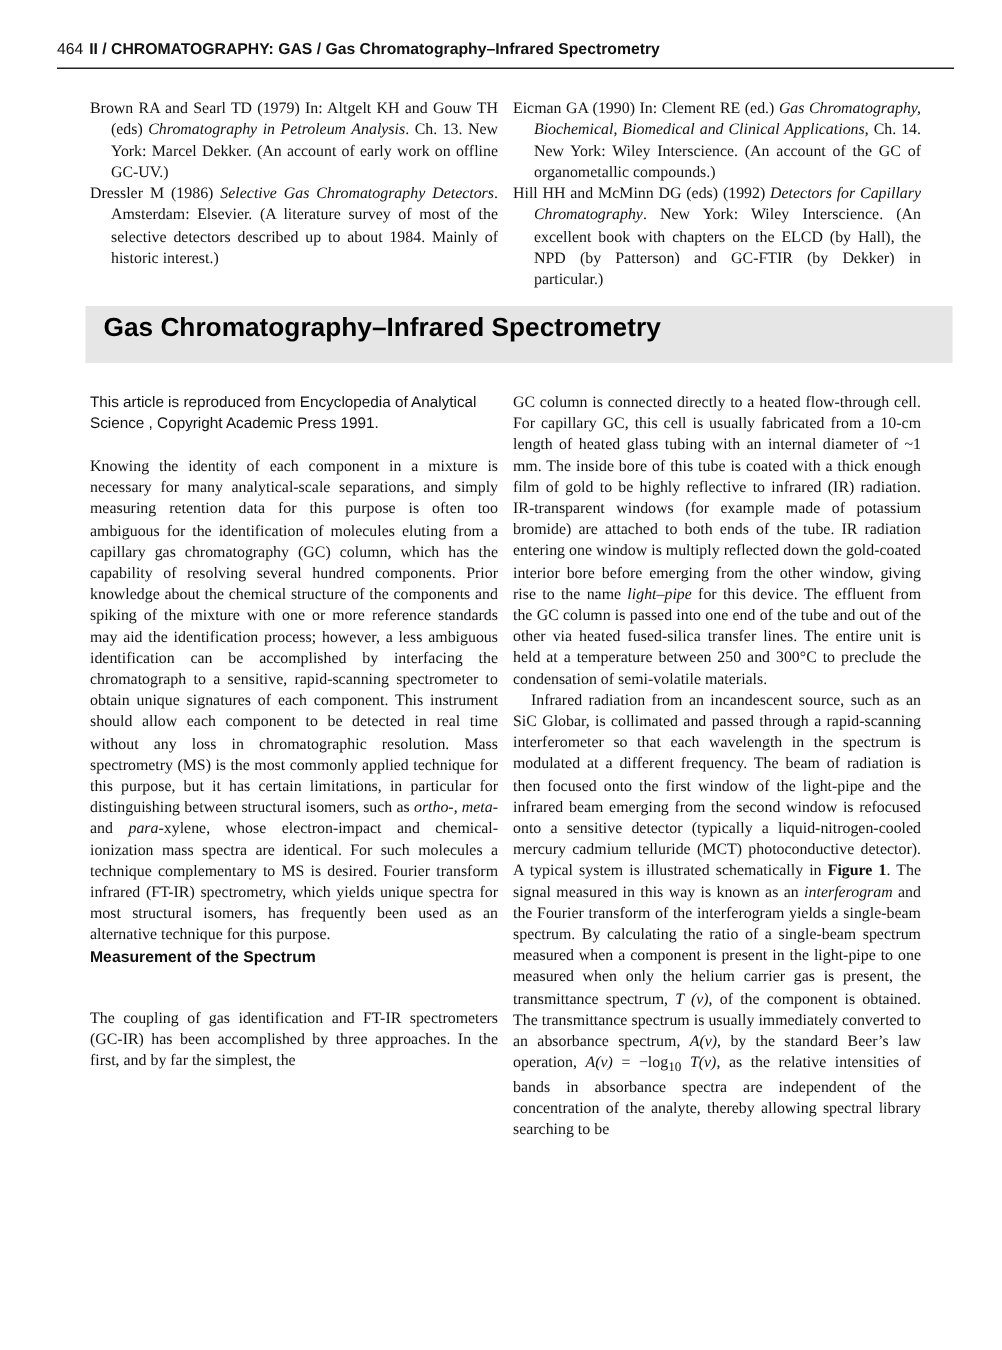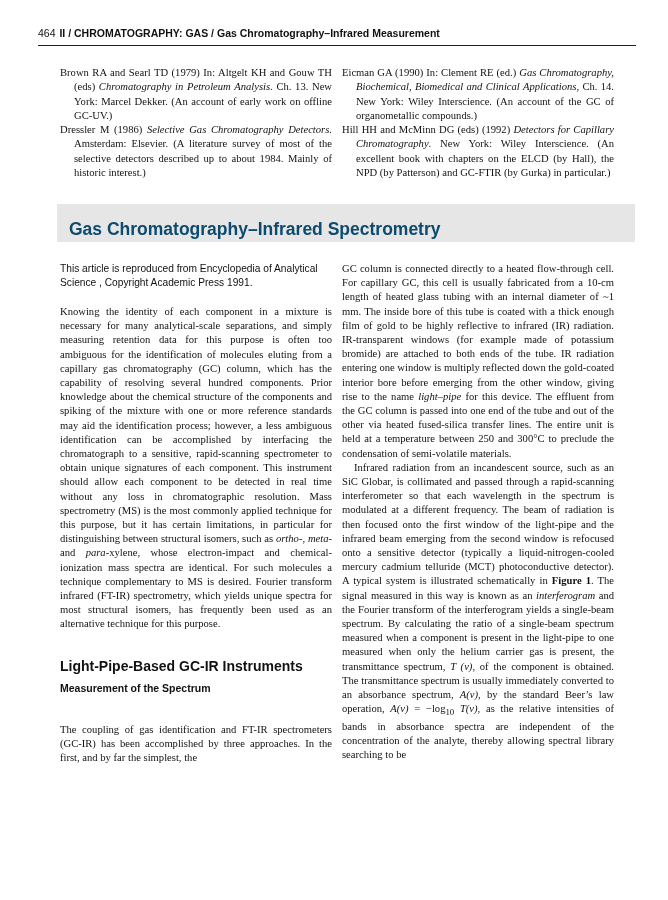--- a/index.html
+++ b/index.html
@@ -10,62 +10,61 @@
   .running-head { position: absolute; left: 38px; top: 27px; width: 598px; font-size: 10.5px; font-weight: bold; }
   .running-head .pno { font-weight: normal; margin-right: 1px; }
   .rule { position: absolute; left: 38px; top: 45px; width: 598px; height: 1px; background: #222; }
 
   .refs { position: absolute; top: 66px; width: 272px; font-size: 10.6px; line-height: 14.3px; text-align: justify; }
   .refs.left { left: 60px; }
   .refs.right { left: 342px; }
   .ref { padding-left: 14px; text-indent: -14px; margin: 0; }
 
   .banner { position: absolute; left: 57px; top: 204px; width: 578px; height: 38px; background: #e6e6e6; }
-  .banner h1 { margin: 0; position: absolute; left: 12px; top: 15px; font-size: 17.5px; font-weight: bold; color: #0c4a6e; }
+  .banner h1 { margin: 0; position: absolute; left: 12px; top: 4px; font-size: 17.5px; font-weight: bold; color: #000000; }
 
   .col { position: absolute; top: 262px; width: 272px; font-size: 10.6px; line-height: 14.2px; text-align: justify; }
   .col.left { left: 60px; }
   .col.right { left: 342px; }
   .col p { margin: 0; }
   .indent { text-indent: 12px; }
 
   .author { font-size: 10.5px; line-height: 13.5px; text-align: left; margin-bottom: 13px !important; }
   .author b { font-weight: bold; }
   .repro { font-size: 10.2px; line-height: 13.5px; text-align: left; margin-bottom: 16px !important; }
 
   h2.sec { font-size: 14px; font-weight: bold; margin: 26px 0 8px 0; line-height: 16px; }
   h3.subsec { font-size: 10.5px; font-weight: bold; margin: 0 0 28px 0; line-height: 13px; }
 </style>
 </head>
 <body>
 
 <div class="running-head sans">
   <span class="pno">464</span>
-  <span>II / CHROMATOGRAPHY: GAS / Gas Chromatography–Infrared Measurement</span>
+  <span>II / CHROMATOGRAPHY: GAS / Gas Chromatography–Infrared Spectrometry</span>
 </div>
 <div class="rule"></div>
 
 <div class="refs left serif">
   <p class="ref"><span>Brown RA and Searl TD (1979) In: Altgelt KH and Gouw TH (eds) </span><i>Chromatography in Petroleum Analysis</i><span>. Ch. 13. New York: Marcel Dekker. (An account of early work on offline GC-UV.)</span></p>
   <p class="ref"><span>Dressler M (1986) </span><i>Selective Gas Chromatography Detectors</i><span>. Amsterdam: Elsevier. (A literature survey of most of the selective detectors described up to about 1984. Mainly of historic interest.)</span></p>
 </div>
 
 <div class="refs right serif">
   <p class="ref"><span>Eicman GA (1990) In: Clement RE (ed.) </span><i>Gas Chromatography, Biochemical, Biomedical and Clinical Applications</i><span>, Ch. 14. New York: Wiley Interscience. (An account of the GC of organometallic compounds.)</span></p>
-  <p class="ref"><span>Hill HH and McMinn DG (eds) (1992) </span><i>Detectors for Capillary Chromatography</i><span>. New York: Wiley Interscience. (An excellent book with chapters on the ELCD (by Hall), the NPD (by Patterson) and GC-FTIR (by Gurka) in particular.)</span></p>
+  <p class="ref"><span>Hill HH and McMinn DG (eds) (1992) </span><i>Detectors for Capillary Chromatography</i><span>. New York: Wiley Interscience. (An excellent book with chapters on the ELCD (by Hall), the NPD (by Patterson) and GC-FTIR (by Dekker) in particular.)</span></p>
 </div>
 
 <div class="banner">
   <h1 class="sans">Gas Chromatography–Infrared Spectrometry</h1>
 </div>
 
 <div class="col left">
   <p class="repro sans">This article is reproduced from Encyclopedia of Analytical Science , Copyright Academic Press 1991.</p>
   <p class="serif"><span>Knowing the identity of each component in a mixture is necessary for many analytical-scale separations, and simply measuring retention data for this purpose is often too ambiguous for the identification of molecules eluting from a capillary gas chromatography (GC) column, which has the capability of resolving several hundred components. Prior knowledge about the chemical structure of the components and spiking of the mixture with one or more reference standards may aid the identification process; however, a less ambiguous identification can be accomplished by interfacing the chromatograph to a sensitive, rapid-scanning spectrometer to obtain unique signatures of each component. This instrument should allow each component to be detected in real time without any loss in chromatographic resolution. Mass spectrometry (MS) is the most commonly applied technique for this purpose, but it has certain limitations, in particular for distinguishing between structural isomers, such as </span><i>ortho-</i><span>, </span><i>meta-</i><span> and </span><i>para-</i><span>xylene, whose electron-impact and chemical-ionization mass spectra are identical. For such molecules a technique complementary to MS is desired. Fourier transform infrared (FT-IR) spectrometry, which yields unique spectra for most structural isomers, has frequently been used as an alternative technique for this purpose.</span></p>
-  <h2 class="sec sans">Light-Pipe-Based GC-IR Instruments</h2>
   <h3 class="subsec sans">Measurement of the Spectrum</h3>
   <p class="serif">The coupling of gas identification and FT-IR spectrometers (GC-IR) has been accomplished by three approaches. In the first, and by far the simplest, the</p>
 </div>
 
 <div class="col right serif">
   <p><span>GC column is connected directly to a heated flow-through cell. For capillary GC, this cell is usually fabricated from a 10-cm length of heated glass tubing with an internal diameter of  ~1 mm. The inside bore of this tube is coated with a thick enough film of gold to be highly reflective to infrared (IR) radiation. IR-transparent windows (for example made of potassium bromide) are attached to both ends of the tube. IR radiation entering one window is multiply reflected down the gold-coated interior bore before emerging from the other window, giving rise to the name </span><i>light–pipe</i><span> for this device. The effluent from the GC column is passed into one end of the tube and out of the other via heated fused-silica transfer lines. The entire unit is held at a temperature between 250 and 300°C to preclude the condensation of semi-volatile materials.</span></p>
   <p class="indent"><span>Infrared radiation from an incandescent source, such as an SiC Globar, is collimated and passed through a rapid-scanning interferometer so that each wavelength in the spectrum is modulated at a different frequency. The beam of radiation is then focused onto the first window of the light-pipe and the infrared beam emerging from the second window is refocused onto a sensitive detector (typically a liquid-nitrogen-cooled mercury cadmium telluride (MCT) photoconductive detector). A typical system is illustrated schematically in </span><b>Figure 1</b><span>. The signal measured in this way is known as an </span><i>interferogram</i><span> and the Fourier transform of the interferogram yields a single-beam spectrum. By calculating the ratio of a single-beam spectrum measured when a component is present in the light-pipe to one measured when only the helium carrier gas is present, the transmittance spectrum, </span><i>T (v)</i><span>, of the component is obtained. The transmittance spectrum is usually immediately converted to an absorbance spectrum, </span><i>A(v)</i><span>, by the standard Beer’s law operation, </span><i>A(v)</i><span> = −log</span><sub>10</sub><span> </span><i>T(v)</i><span>, as the relative intensities of bands in absorbance spectra are independent of the concentration of the analyte, thereby allowing spectral library searching to be</span></p>
 </div>
 
 </body></html>

